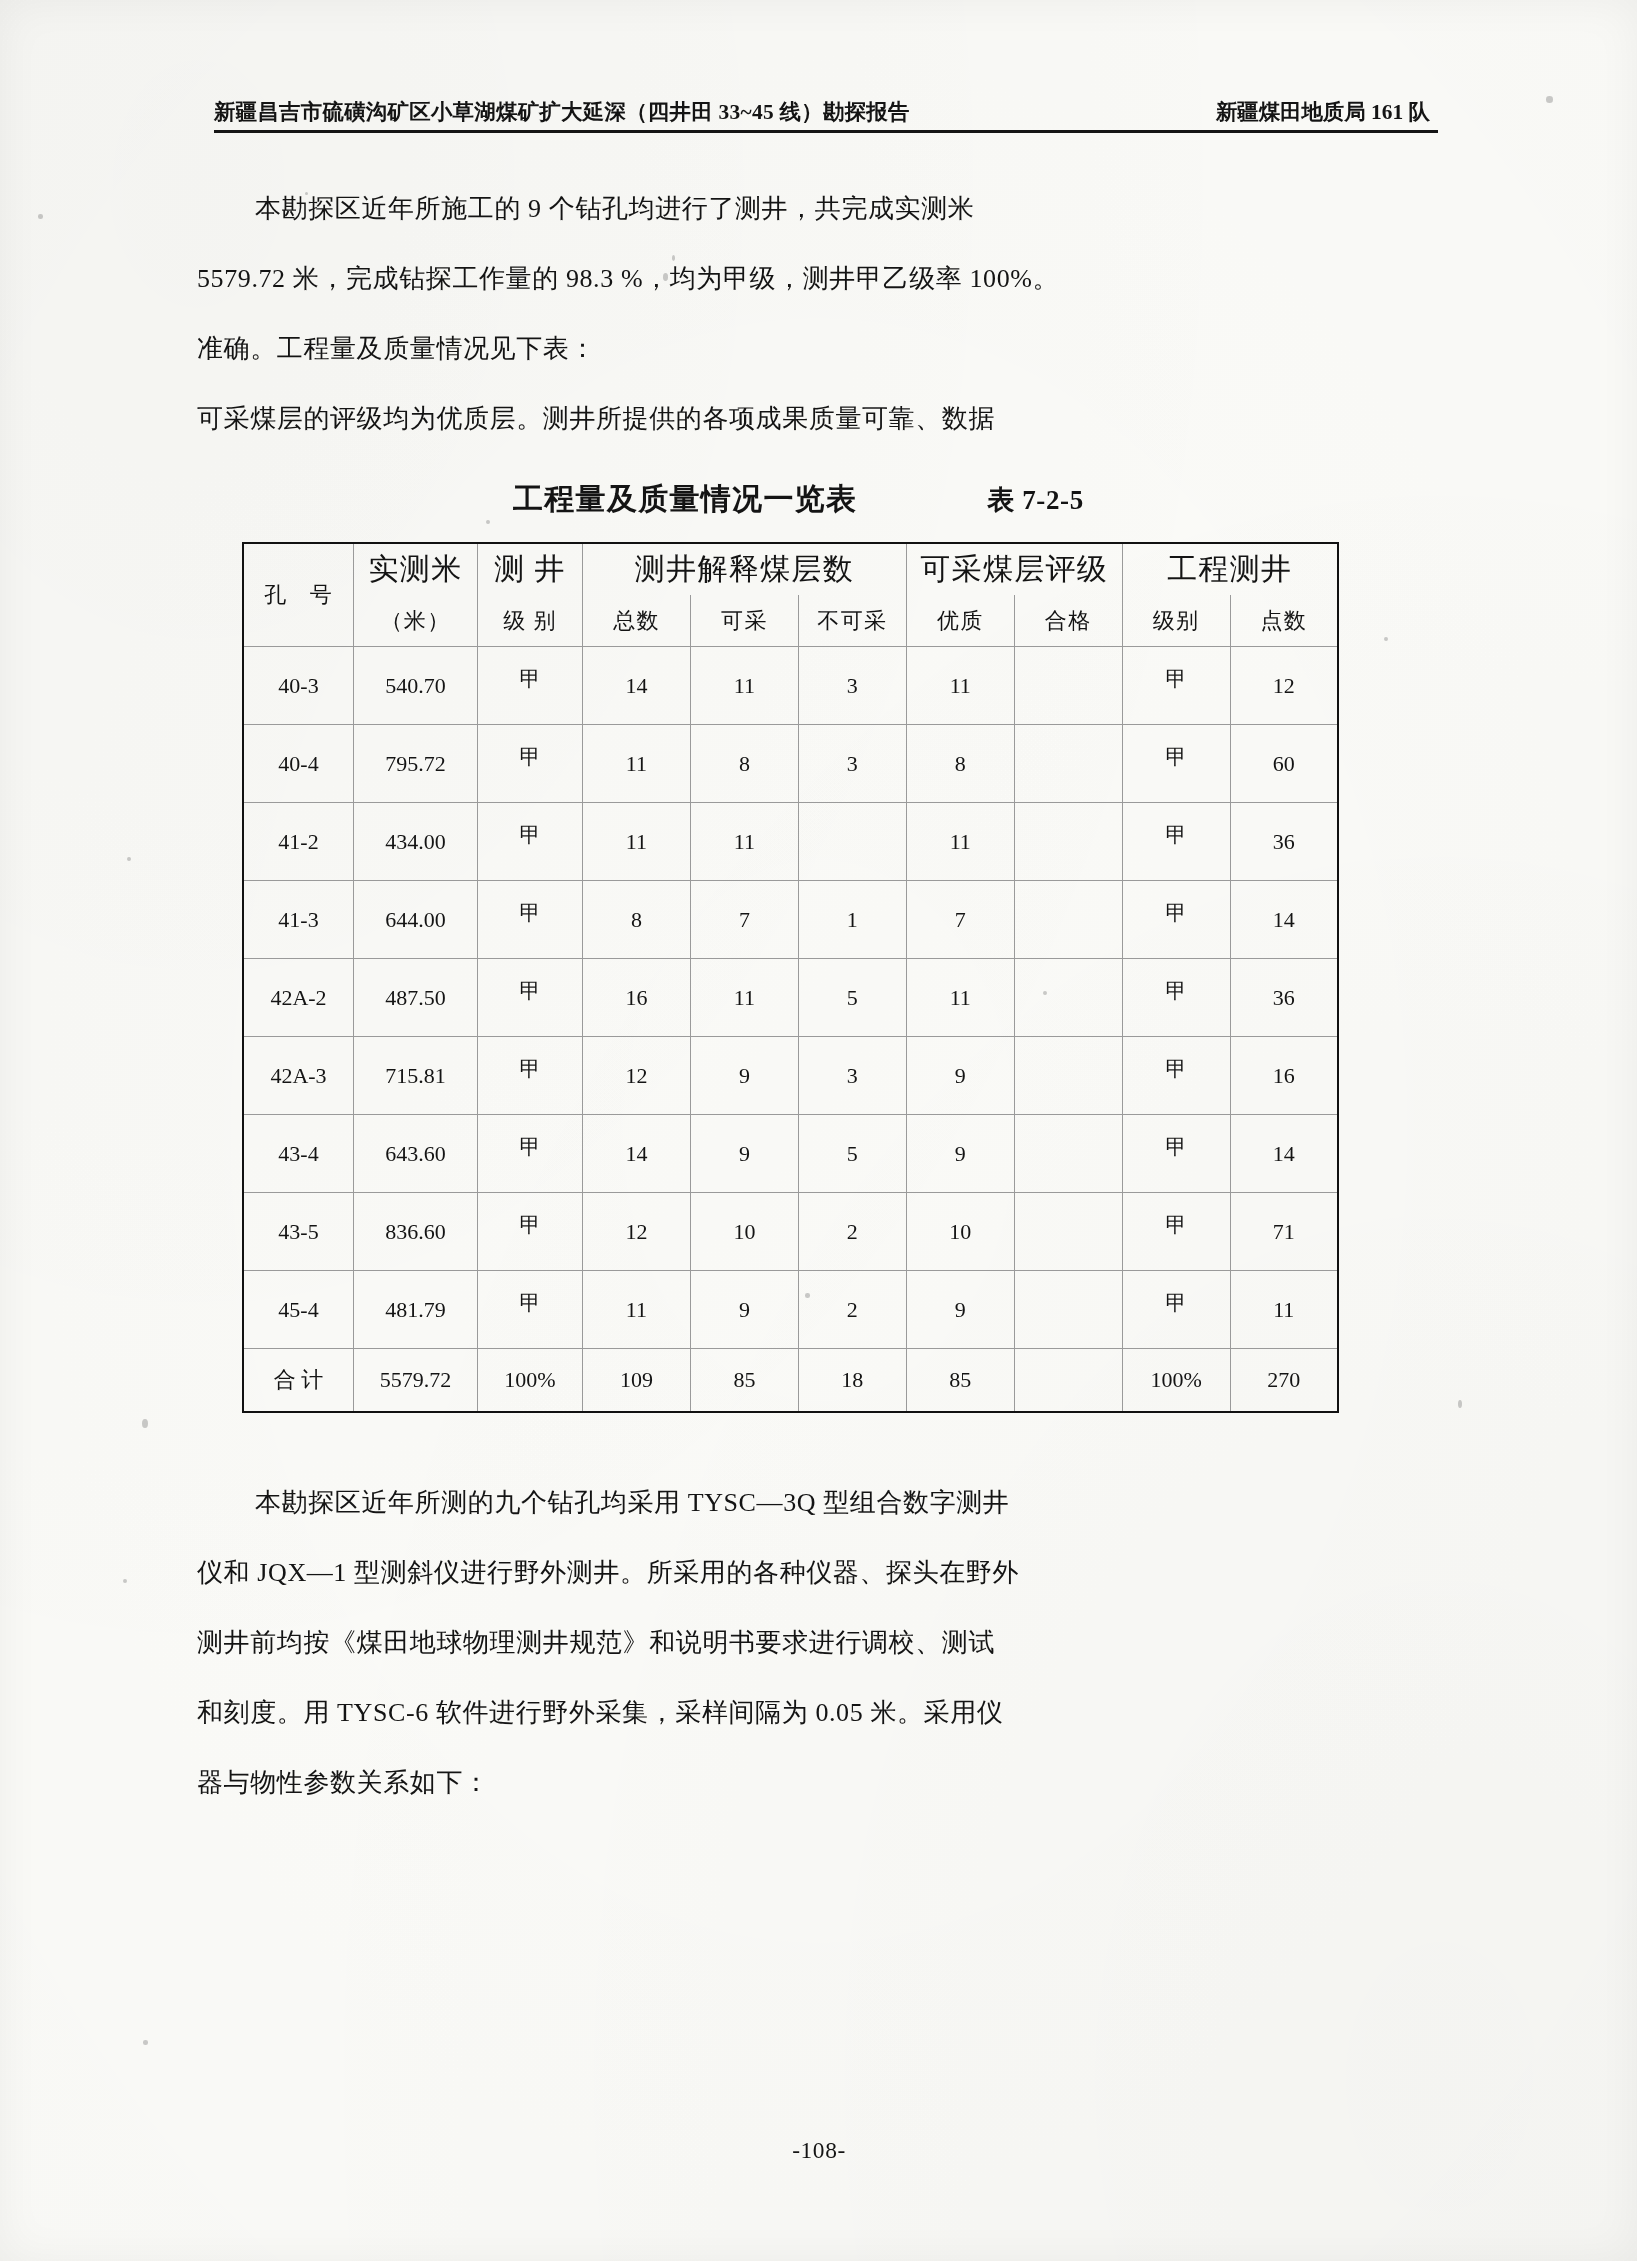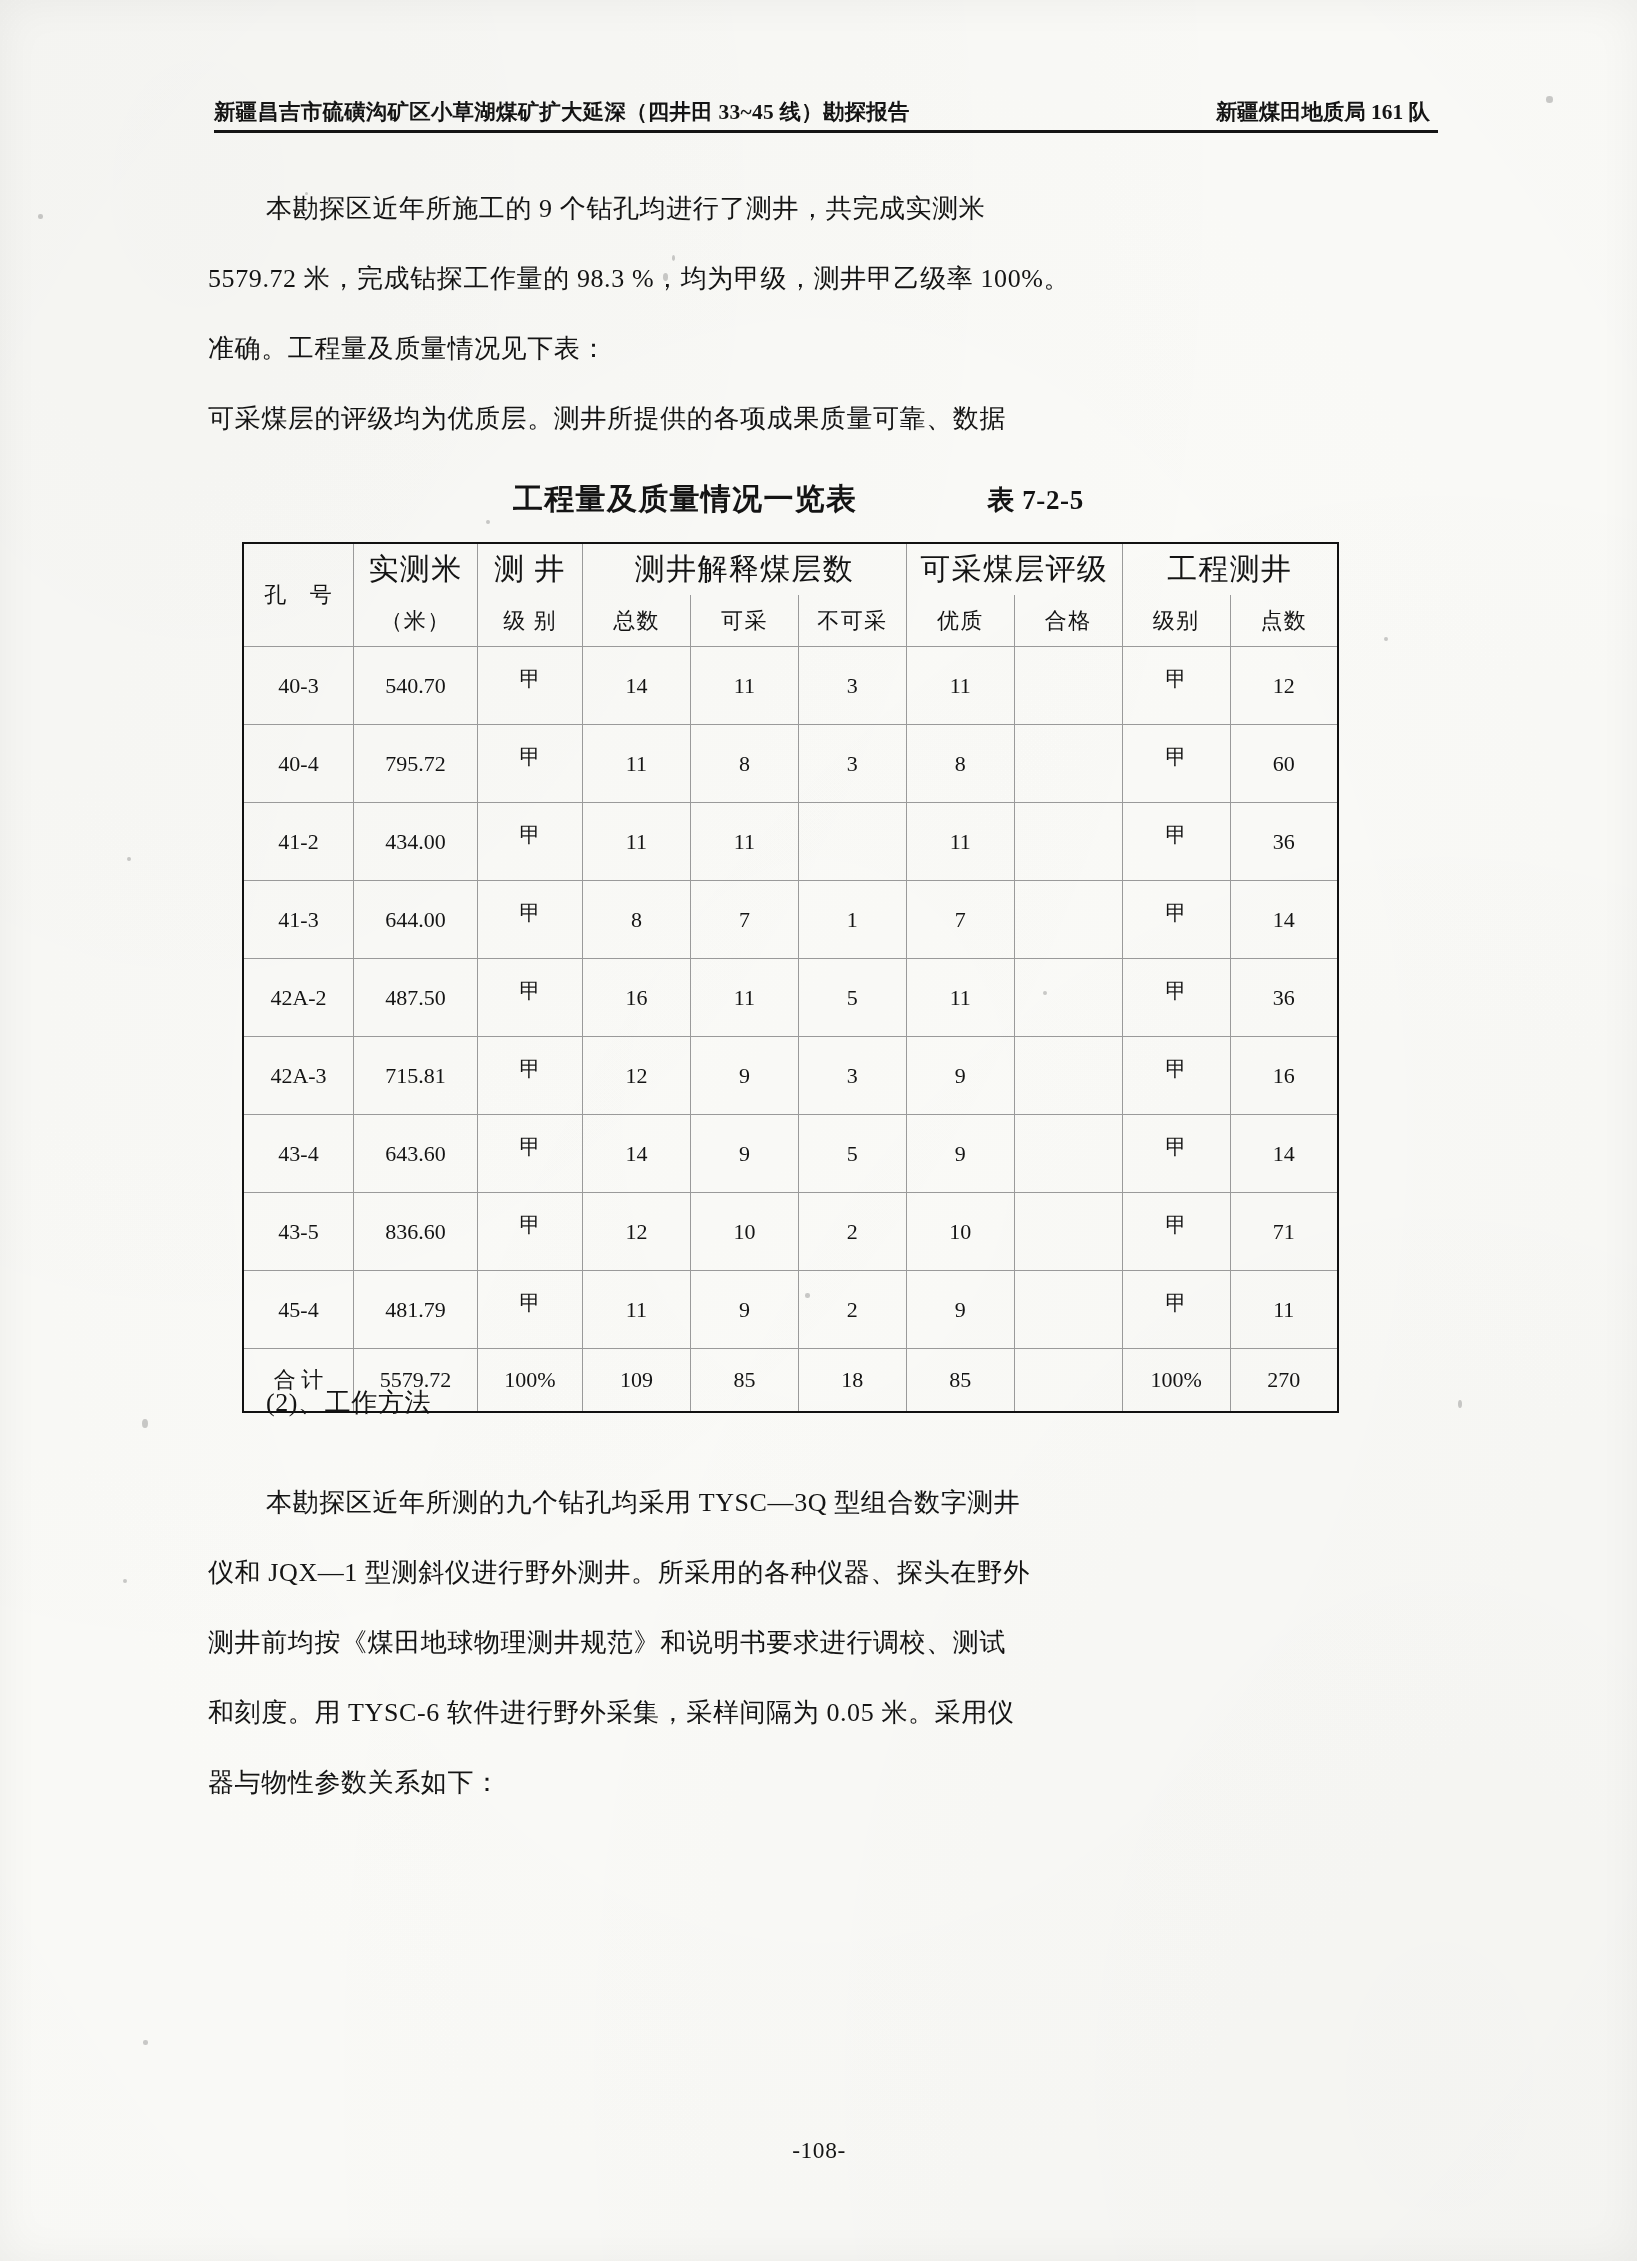--- a/index.html
+++ b/index.html
@@ -61,21 +61,21 @@
     left: 214px;
     top: 130px;
     width: 1224px;
     height: 0;
     border-top: 3.2px solid #151515;
   }
 
   
   .para {
     position: absolute;
-    left: 208px;
+    left: 197px;
     width: 1234px;
     font-size: 26px;
     line-height: 70px;
     letter-spacing: 0.6px;
     font-weight: 500;
     font-family: Liberation Serif, serif;
   }
   .para .ln {
     display: block;
     white-space: nowrap;
@@ -416,23 +416,20 @@
           <td class="total-row bt-thick">18</td>
           <td class="total-row bt-thick">85</td>
           <td class="total-row bt-thick"></td>
           <td class="total-row bt-thick">100%</td>
           <td class="total-row bt-thick">270</td>
         </tr>
       </tbody>
     </table>
   </div>
 
-  <div class="para" id="para-method-heading">
-    <span class="ln indent">(2)、工作方法</span>
-  </div>
 
   <div class="para" id="para-method">
     <span class="ln indent">本勘探区近年所测的九个钻孔均采用 TYSC—3Q 型组合数字测井</span>
     <span class="ln">仪和 JQX—1 型测斜仪进行野外测井。所采用的各种仪器、探头在野外</span>
     <span class="ln">测井前均按《煤田地球物理测井规范》和说明书要求进行调校、测试</span>
     <span class="ln">和刻度。用 TYSC-6 软件进行野外采集，采样间隔为 0.05 米。采用仪</span>
     <span class="ln">器与物性参数关系如下：</span>
   </div>
 
   <div class="page-number">-108-</div>

